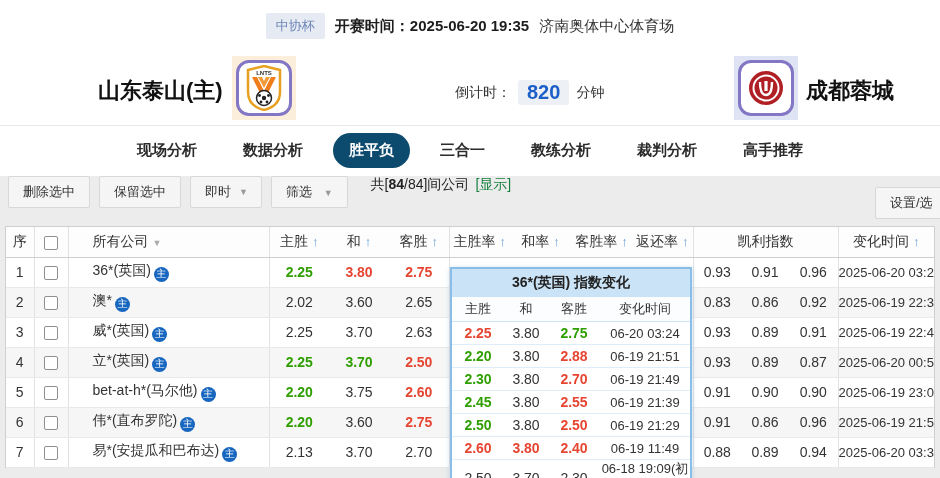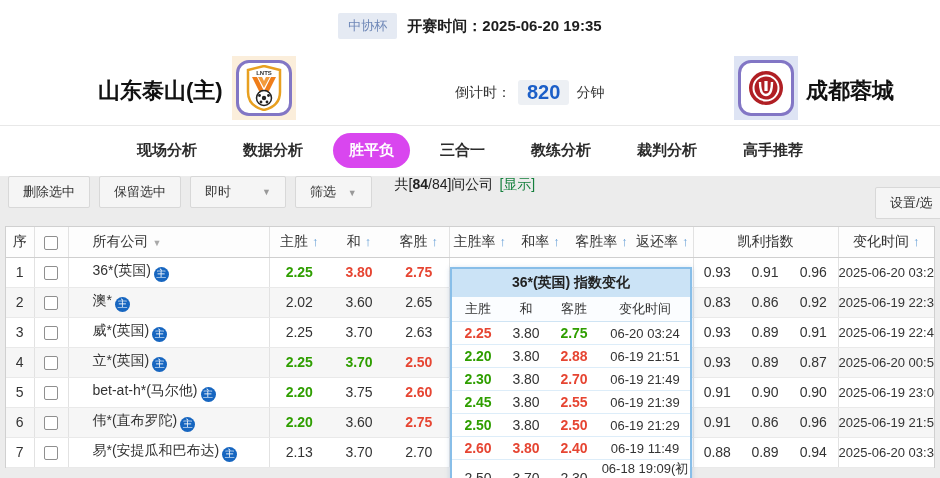--- a/index.html
+++ b/index.html
@@ -22,28 +22,28 @@
   .home-frame { left:232px; background:#fbeedb; }
   .away-frame { left:734px; background:#dee4f4; }
   .logo-inner { width:56px; height:56px; background:#fff; border:3px solid #8276c5; border-radius:13px; display:flex; align-items:center; justify-content:center; }
   .countdown { position:absolute; left:455px; top:28px; font-size:14px; display:flex; align-items:center; }
   .countdown-value { color:#1c5fc8; font-weight:bold; font-size:20px; background:#edf0f4; border-radius:3px; padding:1px 9px; margin:0 7px; }
   .header-divider { border-bottom:1px solid #e8e8e8; }
 
   
   .nav { height:49px; display:flex; align-items:center; justify-content:center; gap:14px; background:#fff; }
   .nav-item { font-size:15px; font-weight:bold; color:#2b2b2b; padding:8px 16px; cursor:pointer; white-space:nowrap; }
-  .nav-item.active { background:#d946ef; color:#fff; border-radius:18px; }
+  .nav-item.active { background:#0c4a6e; color:#fff; border-radius:18px; }
 
   
   .content { position:absolute; top:176px; left:0; right:0; bottom:0; background:#ececec; }
   .toolbar { position:relative; height:50px; display:flex; align-items:flex-start; padding-left:8px; }
   .tool-btn { background:#f5f5f5; border:1px solid #d8d8d8; border-radius:2px; font-size:13px; color:#333;
     padding:6px 14px; margin-right:9px; white-space:nowrap; cursor:pointer; }
-  .dropdown { display:flex; align-items:center; justify-content:space-between; width:96px; }
+  .dropdown { display:flex; align-items:center; justify-content:space-between; width:72px; }
   .dd-arrow { color:#999; font-size:9px; margin-left:8px; }
   .count-text { font-size:14px; color:#222; margin-left:14px; }
   .count-bold { font-weight:bold; }
   .show-link { color:#15803d; font-size:14px; margin-left:6px; cursor:pointer; }
   .settings-btn { position:absolute; left:875px; top:11px; margin:0; }
 
   
   .table-panel { margin:0 5px; background:#fff; border:1px solid #d0d0d0; border-bottom:none; }
   table { border-collapse:collapse; table-layout:fixed; width:928px; font-size:14px; }
   th, td { height:30px; padding:0; text-align:center; font-weight:normal; overflow:hidden; white-space:nowrap; }
@@ -74,20 +74,21 @@
   .popup-row .ptime { font-size:13px; color:#333; }
 </style>
 </head>
 <body>
 
 <div class="topbar">
   <span class="league-badge">中协杯</span>
   <span class="kickoff">
     <span>开赛时间：</span><span>2025-06-20 19:35</span>
   </span>
+  <span class="venue">济南奥体中心体育场</span>
 </div>
 
 <div class="match-header header-divider">
   <span class="team-name home-name">山东泰山(主)</span>
 
   <div class="logo-frame home-frame">
     <div class="logo-inner">
       <svg width="36" height="46" viewBox="0 0 36 46">
         <path d="M18 1 L34 5 V27 C34 38 26 43 18 45 C10 43 2 38 2 27 V5 Z" fill="#fff" stroke="#e8a020" stroke-width="2.5"></path>
         <text x="18" y="10" font-size="6" font-weight="bold" text-anchor="middle" fill="#333" font-family="Liberation Sans, sans-serif">LNTS</text>

